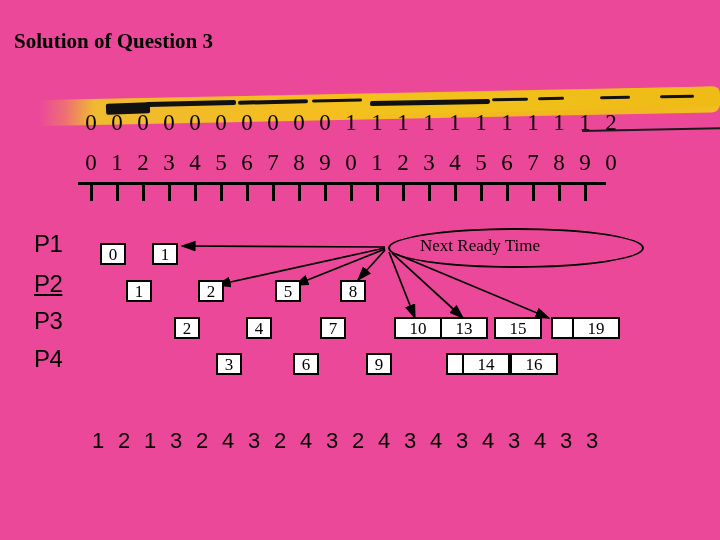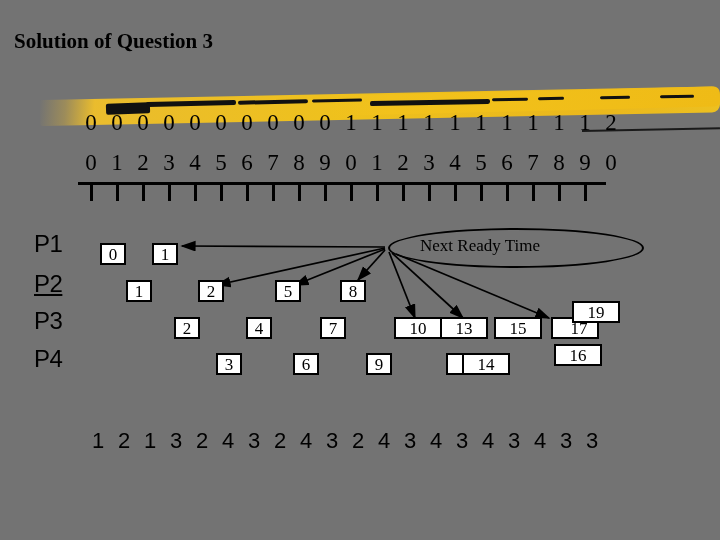--- a/index.html
+++ b/index.html
@@ -4,21 +4,21 @@
 <style>
   html, body {
     margin: 0;
     padding: 0;
     background: #ffffff;
   }
   #page {
     position: relative;
     width: 720px;
     height: 540px;
-    background: #737373;
+    background: #ec4899;
     overflow: hidden;
     font-family: "Liberation Serif", serif;
   }
 
   
   .title {
     position: absolute;
     font-family: "Liberation Serif", serif;
     font-weight: bold;
     font-size: 21px;
@@ -309,28 +309,28 @@
       <div class="box w1" style="left: 275px; top: 280px;">5</div>
       <div class="box w1" style="left: 340px; top: 280px;">8</div>
       <div class="proc-label" id="plabel-2" style="top: 307px;">P3</div>
       <div class="box w1" style="left: 174px; top: 317px;">2</div>
       <div class="box w1" style="left: 246px; top: 317px;">4</div>
       <div class="box w1" style="left: 320px; top: 317px;">7</div>
       <div class="box w2" style="left: 394px; top: 317px;">10</div>
       <div class="box w2" style="left: 440px; top: 317px;">13</div>
       <div class="box w2" style="left: 494px; top: 317px;">15</div>
       <div class="box w2" style="left: 551px; top: 317px; padding-left: 8px;">17</div>
-      <div class="box w2" style="left: 572px; top: 301px;">19</div>
+      <div class="box w2" style="left: 572px; top: 317px;">19</div>
       <div class="proc-label" id="plabel-3" style="top: 345px;">P4</div>
       <div class="box w1" style="left: 216px; top: 353px;">3</div>
       <div class="box w1" style="left: 293px; top: 353px;">6</div>
       <div class="box w1" style="left: 366px; top: 353px;">9</div>
       <div class="box w2" style="left: 410px; top: 353px; margin-left: 36px;">12</div>
       <div class="box w2" style="left: 462px; top: 353px;">14</div>
-      <div class="box w2" style="left: 510px; top: 344px; margin-left: 44px;">16</div>
+      <div class="box w2" style="left: 510px; top: 353px;">16</div>
     </div>
 
   <svg id="arrow-layer" viewBox="0 0 720 540" xmlns="http://www.w3.org/2000/svg">
     <defs>
       <marker id="ah" markerWidth="9" markerHeight="9" refX="8" refY="3.2" orient="auto" markerUnits="strokeWidth">
         <path d="M0,0 L9,3.2 L0,6.4 z" fill="#000000"></path>
       </marker>
     </defs>
     <g stroke="#000000" stroke-width="1.7" fill="none" marker-end="url(#ah)">
       <path d="M385,247 L182,246"></path>

